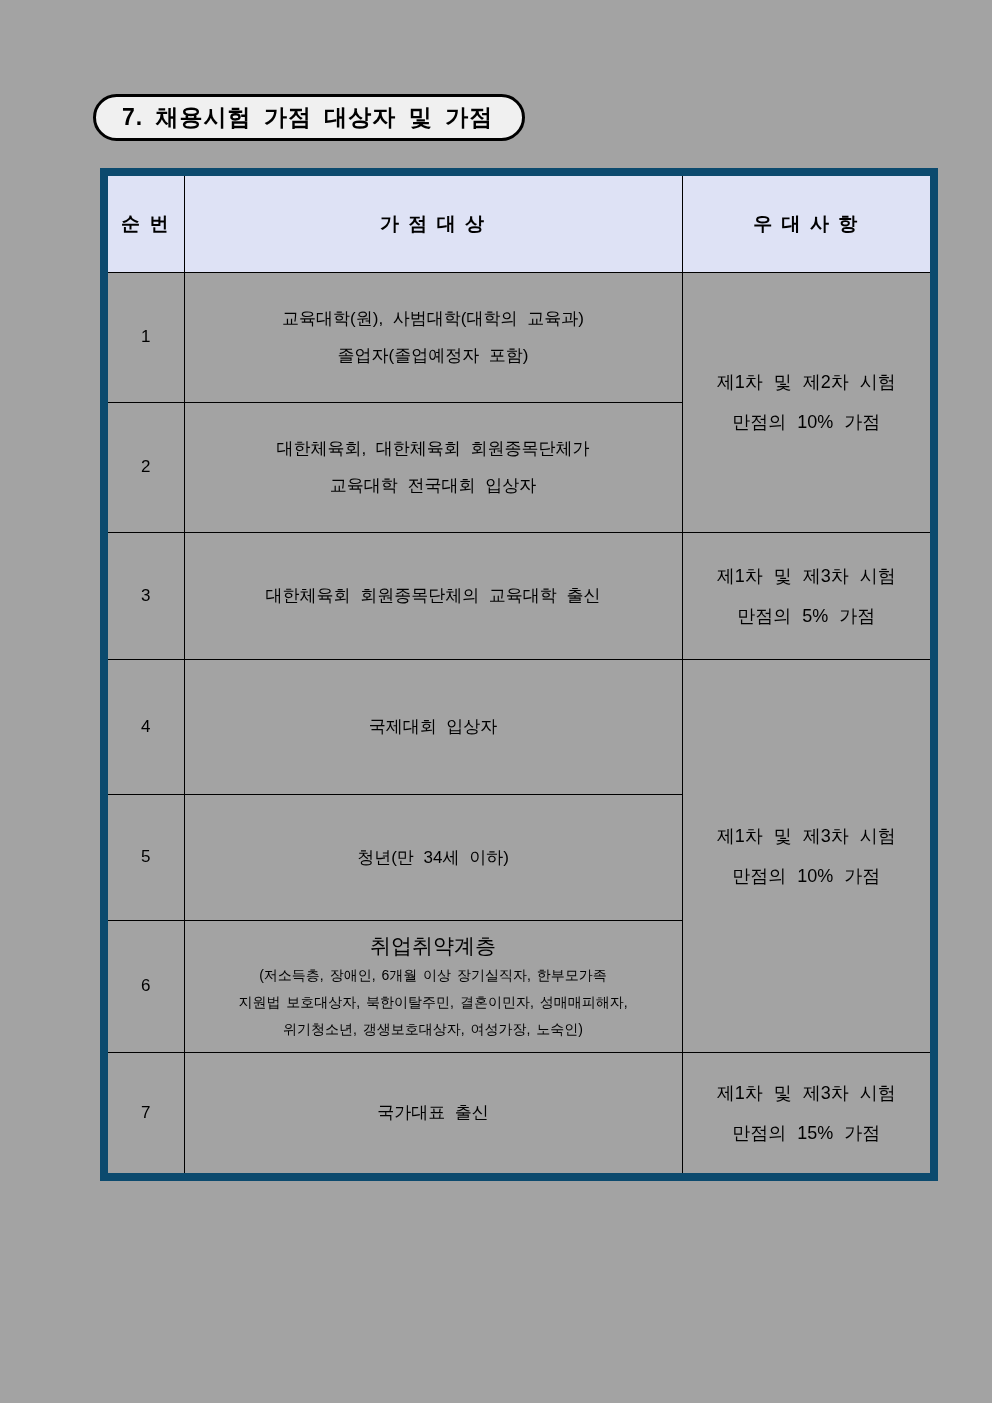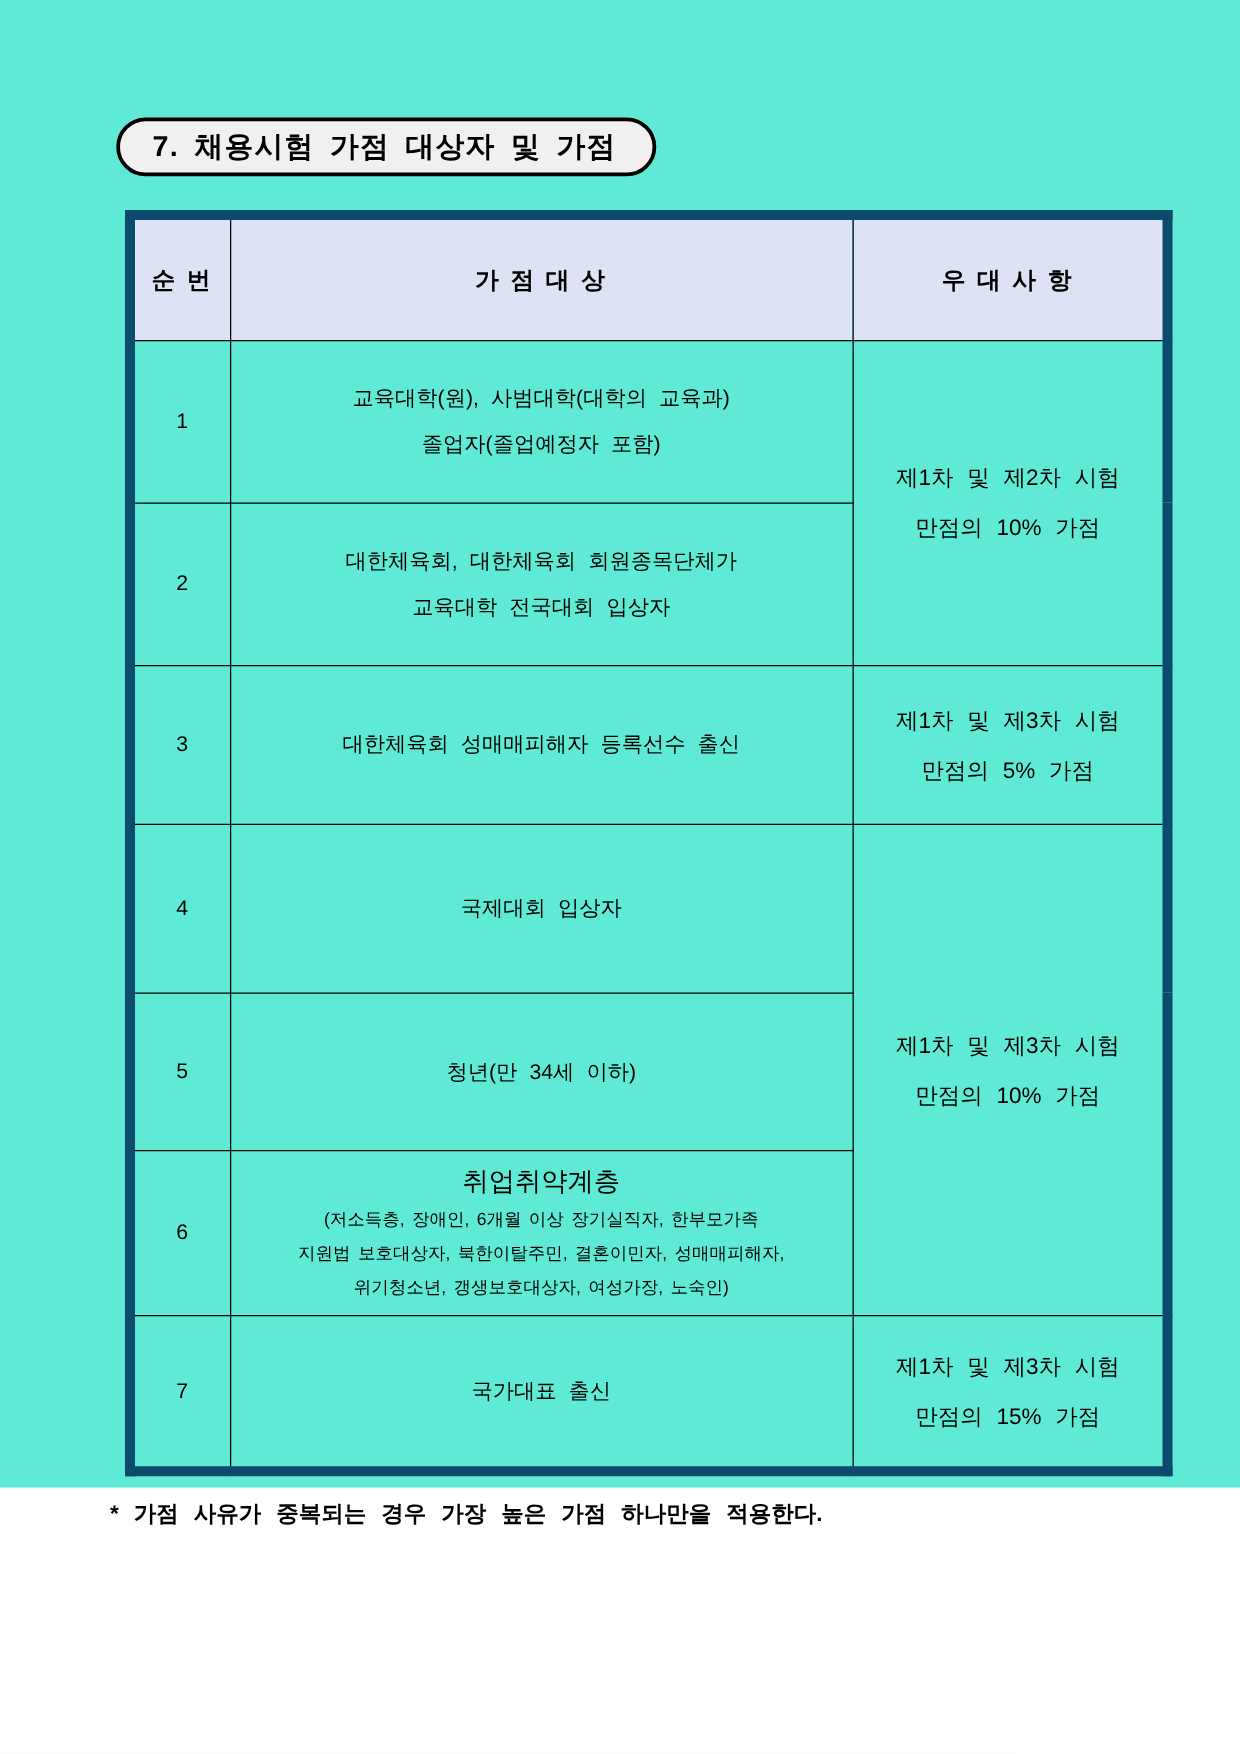--- a/index.html
+++ b/index.html
@@ -3,21 +3,21 @@
 <meta charset="utf-8">
 <style>
   * { margin: 0; padding: 0; box-sizing: border-box; }
   html, body {
     width: 992px; height: 1403px;
     background: #ffffff;
     font-family: "Liberation Sans", "DejaVu Sans", sans-serif;
     color: #000000;
     position: relative;
   }
-  .page { position: absolute; inset: 0; width: 992px; height: 1190px; background: #5eead4; }
+  .page { position: absolute; inset: 0; width: 992px; height: 1403px; background: #a3a3a3; }
 
   
   .title-box {
     position: absolute; left: 93px; top: 94px;
     width: 432px; height: 47px;
     background: #f0f0f0;
     border: 3px solid #000000;
     border-radius: 24px;
     display: flex; align-items: center;
     padding-left: 26px;
@@ -104,21 +104,21 @@
       <tr class="r2">
         <td class="no">2</td>
         <td class="target">
           <span class="line">대한체육회, 대한체육회 회원종목단체가</span>
           <span class="line">교육대학 전국대회 입상자</span>
         </td>
       </tr>
       <tr class="r3">
         <td class="no">3</td>
         <td class="target">
-          <span class="line">대한체육회 성매매피해자 등록선수 출신</span>
+          <span class="line">대한체육회 회원종목단체의 교육대학 출신</span>
         </td>
         <td class="benefit">
           <span class="line">제1차 및 제3차 시험</span>
           <span class="line">만점의 5% 가점</span>
         </td>
       </tr>
       <tr class="r4">
         <td class="no">4</td>
         <td class="target">
           <span class="line">국제대회 입상자</span>
@@ -150,16 +150,15 @@
         </td>
         <td class="benefit">
           <span class="line">제1차 및 제3차 시험</span>
           <span class="line">만점의 15% 가점</span>
         </td>
       </tr>
     </tbody>
   </table>
 
   <div class="notes">
-    <div class="note">* 가점 사유가 중복되는 경우 가장 높은 가점 하나만을 적용한다.</div>
   </div>
 
 </div>
 
 </body></html>

